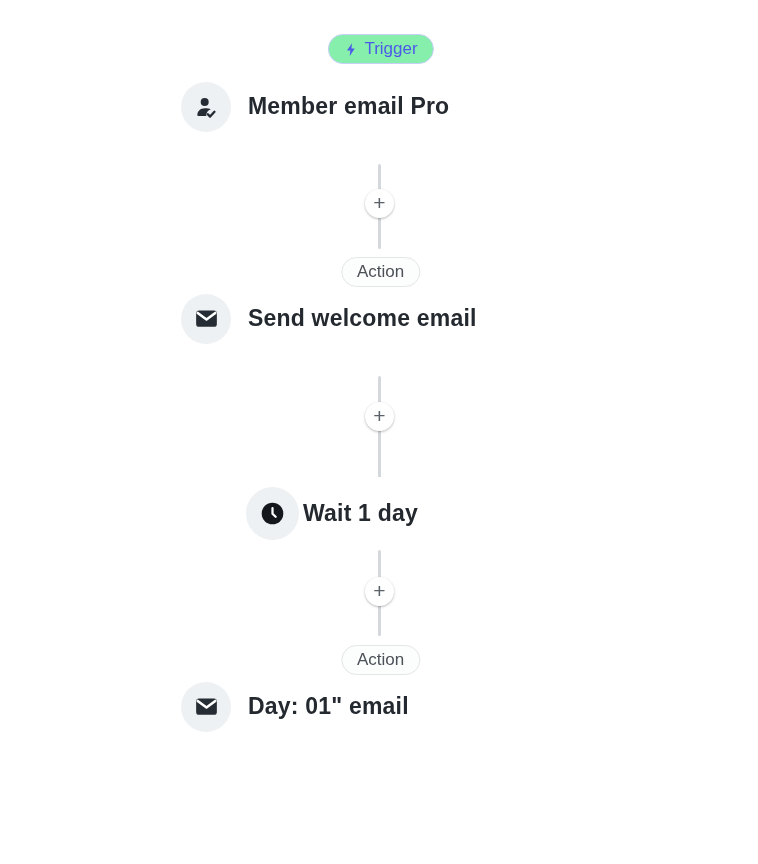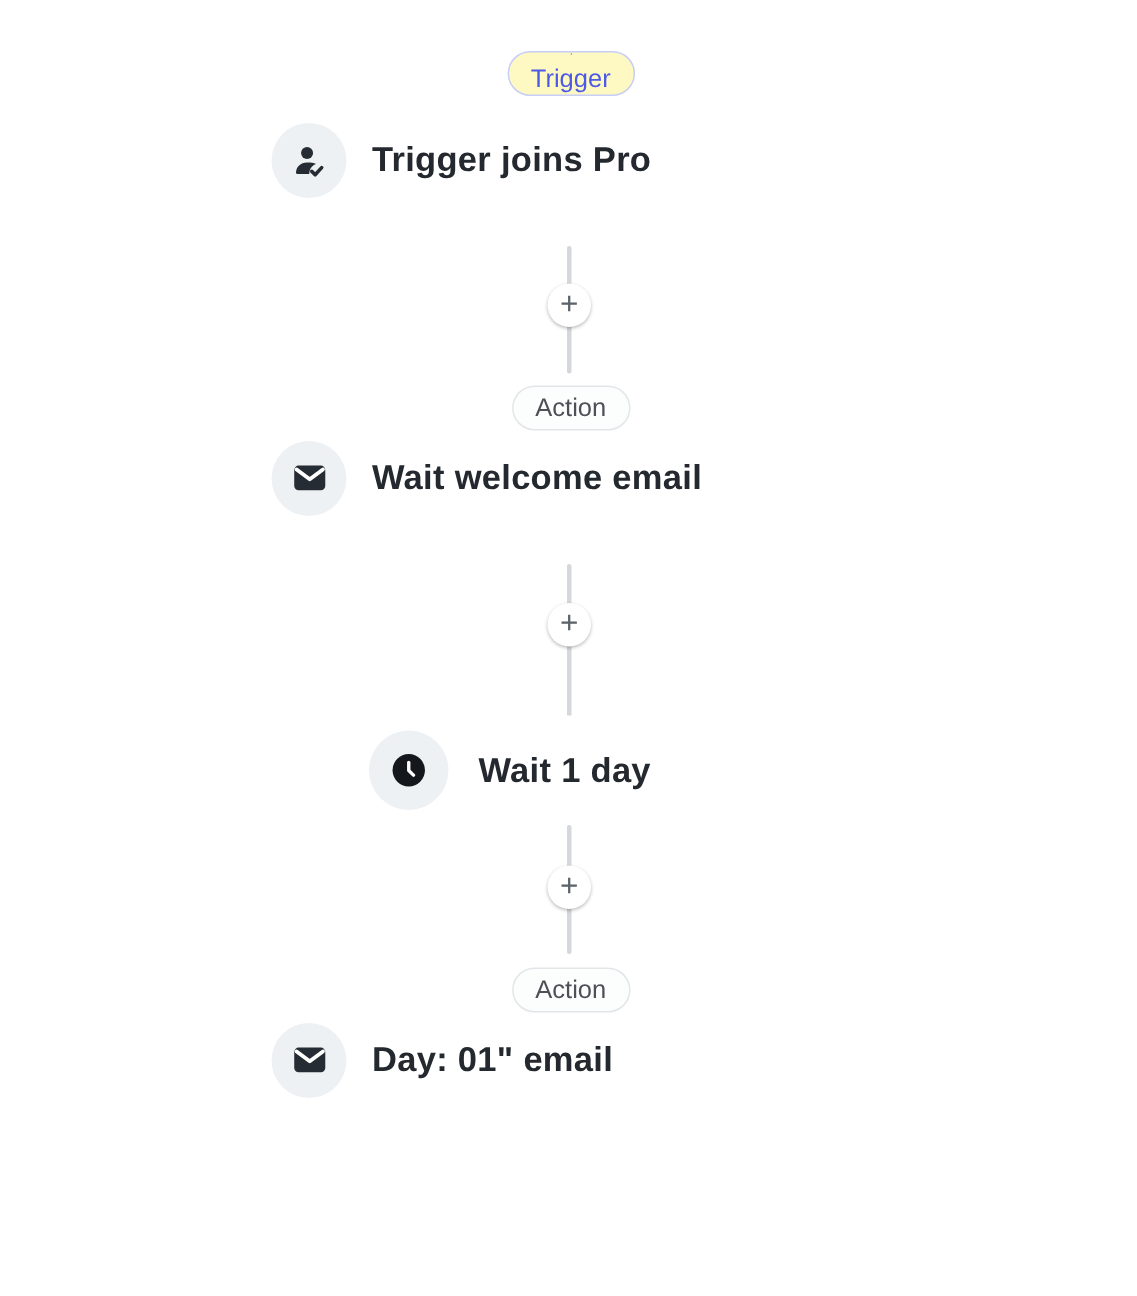--- a/index.html
+++ b/index.html
@@ -64,21 +64,21 @@
     border-radius: 18px;
     padding-left: 33px;
     gap: 17px;
   }
   .node.pill {
     left: 233px;
     width: 292px;
     height: 73px;
     border-radius: 37px;
     padding-left: 13px;
-    gap: 20px;
+    gap: 4px;
     text-align: center;
   }
   .icon-circle {
     background: #eef1f3;
     border-radius: 50%;
     display: flex;
     align-items: center;
     justify-content: center;
     flex: 0 0 auto;
   }
@@ -100,25 +100,24 @@
     padding: 0 15px;
     border-radius: 15px;
     display: flex;
     align-items: center;
     gap: 6px;
     font-size: 17px;
     box-sizing: border-box;
     white-space: nowrap;
   }
   .badge.trigger {
-    background: #fef9c3;
+    background: #86efac;
     border: 1.5px solid #c7cef7;
     color: #4d5ae8;
     font-weight: 500;
-    flex-direction: column;
   }
   .badge.action {
     background: #fcfdfd;
     border: 1.5px solid #e3e6e9;
     color: #4c5158;
     font-weight: 400;
     margin-top: 11px;
   }
 </style>
 </head>
@@ -175,38 +174,38 @@
       </svg>
       <span>Trigger</span>
     </div>
     <div class="icon-circle">
       <svg width="26" height="26" viewBox="0 0 24 24">
         <circle cx="10.8" cy="7.4" r="3.7" fill="#262c33"></circle>
         <path d="M10.8 13.2c-4 0-6.8 2.6-6.8 6.4 0 .4.3.7.7.7h7.5c-.1-3 1.6-5.4 4.2-6.2-1.4-.6-3.2-.9-5.6-.9z" fill="#262c33"></path>
         <path d="M13.7 18.7 l2.1 2.1 4-4.4" fill="none" stroke="#262c33" stroke-width="2.2" stroke-linecap="round" stroke-linejoin="round"></path>
       </svg>
     </div>
-    <div class="node-title">Trigger joins Pro</div>
+    <div class="node-title">Member email Pro</div>
   </div>
 
   <div class="plus-btn" style="top:189px;">
     <span>+</span>
   </div>
 
   <div class="node card" style="top:261px;">
     <div class="badge action">
       <span>Action</span>
     </div>
     <div class="icon-circle">
       <svg width="27" height="27" viewBox="0 0 24 24">
         <rect x="2.8" y="4.8" width="18.4" height="14.6" rx="2.6" fill="#262c33"></rect>
         <path d="M4.2 7.1 L12 12.9 L19.8 7.1" fill="none" stroke="#ffffff" stroke-width="2.3" stroke-linecap="round" stroke-linejoin="round"></path>
       </svg>
     </div>
-    <div class="node-title">Wait welcome email</div>
+    <div class="node-title">Send welcome email</div>
   </div>
 
   <div class="plus-btn" style="top:402px;">
     <span>+</span>
   </div>
 
   <div class="node pill" style="top:477px;">
     <div class="icon-circle">
       <svg width="27" height="27" viewBox="0 0 24 24">
         <circle cx="12" cy="12" r="9.6" fill="#14181d"></circle>

